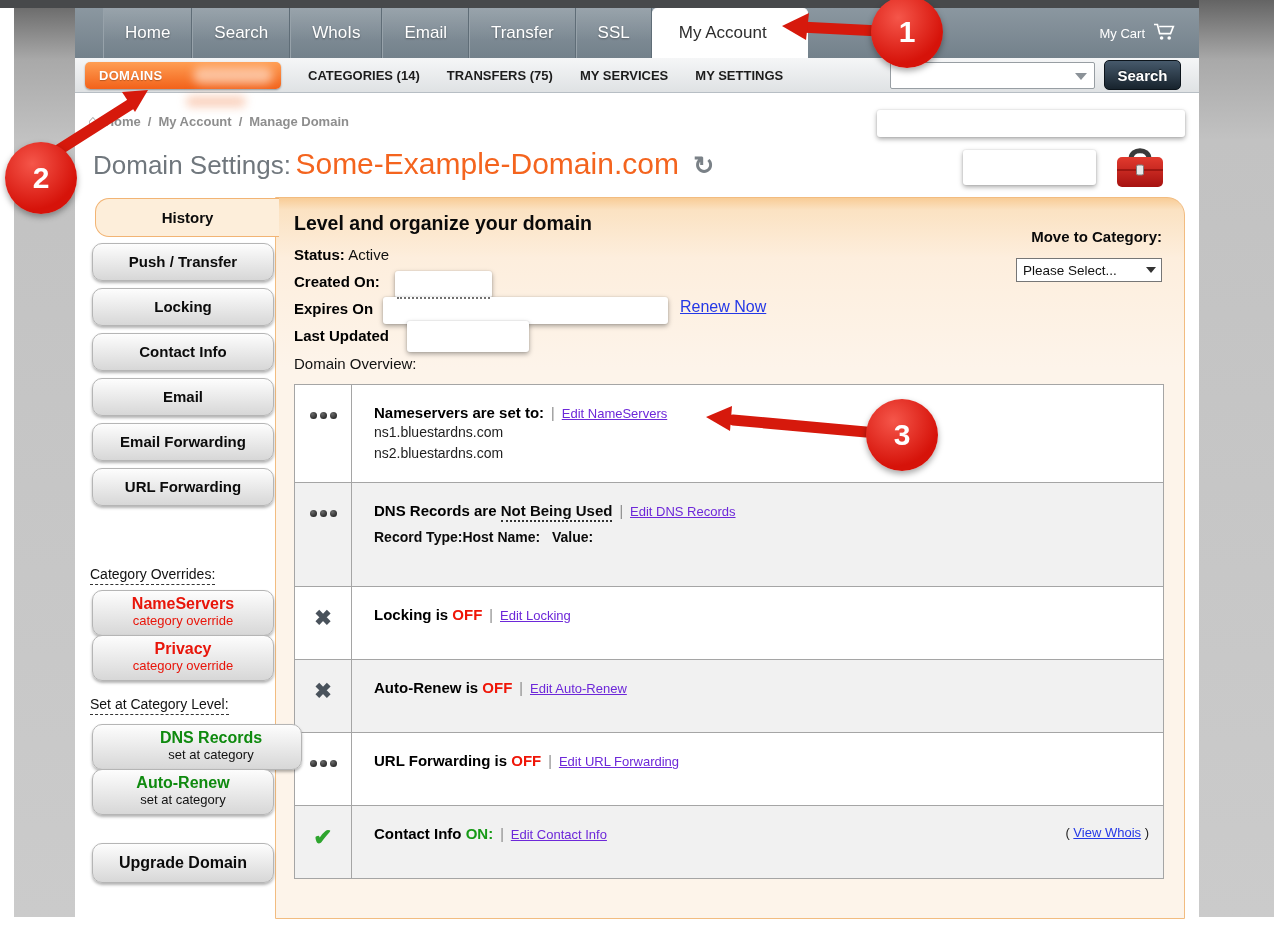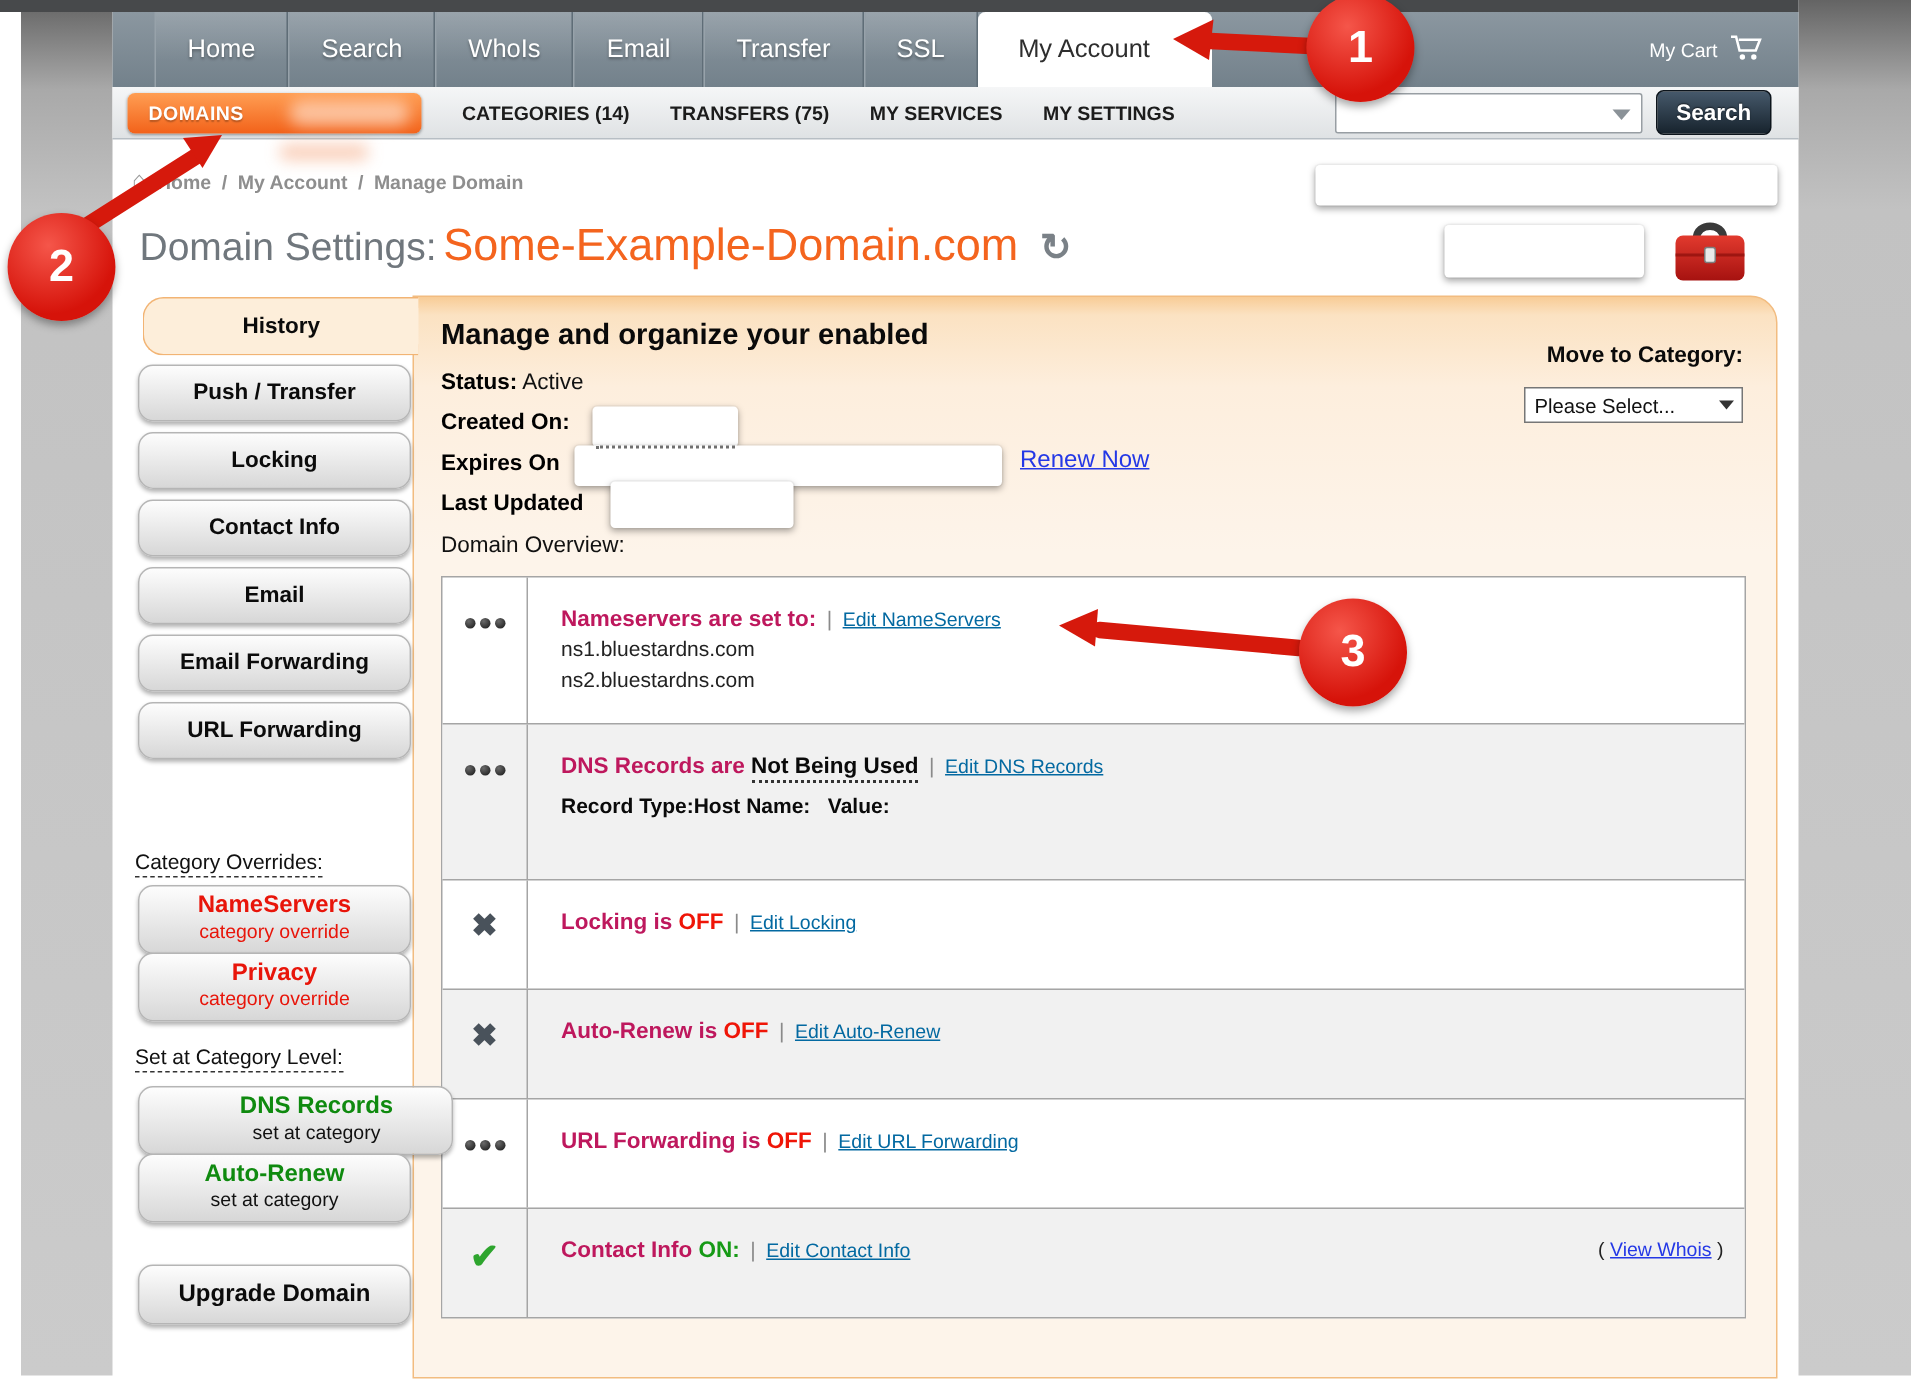--- a/index.html
+++ b/index.html
@@ -98,26 +98,26 @@
   .trow + .trow{border-top:1px solid #a5a5a5;}
   .trow:nth-of-type(even){background:#f1f1f1;}
   .trow:nth-of-type(1){height:97px;}
   .trow:nth-of-type(2){height:103px;}
   .trow:nth-of-type(3),.trow:nth-of-type(4),.trow:nth-of-type(5),.trow:nth-of-type(6){height:72px;}
   .trow:nth-of-type(7){height:70px;}
   .icon-cell{width:56px;flex:none;border-right:1px solid #a5a5a5;display:flex;
           justify-content:center;align-items:flex-start;padding-top:20px;}
   .row-body{flex:1;padding:19px 14px 0 22px;position:relative;}
   .seg{font-size:15px;font-weight:bold;}
-  .seg.orange{color:#be185d;}
+  .seg.orange{color:#000000;}
   .seg.red{color:#ef1507;}
   .seg.green{color:#169a16;}
   .seg.dotted{color:#0a0a0a;border-bottom:2px dotted #333;padding-bottom:1px;}
   .pipe{color:#8a8a8a;font-size:14px;margin:0 7px;}
-  a.edit{color:#0369a1;font-size:13px;text-decoration:underline;}
+  a.edit{color:#6d28d9;font-size:13px;text-decoration:underline;}
   .ns-line{font-size:14px;color:#222;line-height:21px;}
   .ns-line:first-of-type{margin-top:8px;}
   .bold-line{font-size:14px;font-weight:bold;color:#0a0a0a;margin-top:9px;white-space:pre-wrap;}
   .right-note{position:absolute;right:14px;top:19px;font-size:13px;color:#222;}
   .right-note a{color:#2438e6;text-decoration:underline;font-size:13px;}
   .dots{display:flex;gap:3px;margin-top:7px;}
   .dots i{width:7px;height:7px;border-radius:50%;background:radial-gradient(circle at 35% 30%,#6a6a6a,#141414);}
   .xmark{font-size:21px;color:#49525b;font-weight:bold;line-height:21px;}
   .checkmark{font-size:23px;color:#2ea52e;font-weight:bold;line-height:22px;}
   
@@ -253,21 +253,21 @@
       <div class="side-btn two-line acc-green" style="top: 572px; height: 41px;">
         <div class="btn-title">Auto-Renew</div>
         <div class="btn-sub">set at category</div>
       </div>
       <div class="side-btn" style="top: 646px; height: 38px;">
         <div class="one" style="line-height: 38px; font-size: 16px;">Upgrade Domain</div>
       </div>
     </div>
 
   <div class="panel">
-    <div class="panel-heading">Manage and organize your enabled</div>
+    <div class="panel-heading">Level and organize your domain</div>
 
     <div class="status-line" style="top:48px;">
       <b>Status:</b>
       <span>Active</span>
     </div>
     <div class="status-line" style="top:75px;">
       <b>Created On:</b>
     </div>
     <div class="status-line" style="top:102px;">
       <b>Expires On</b>

